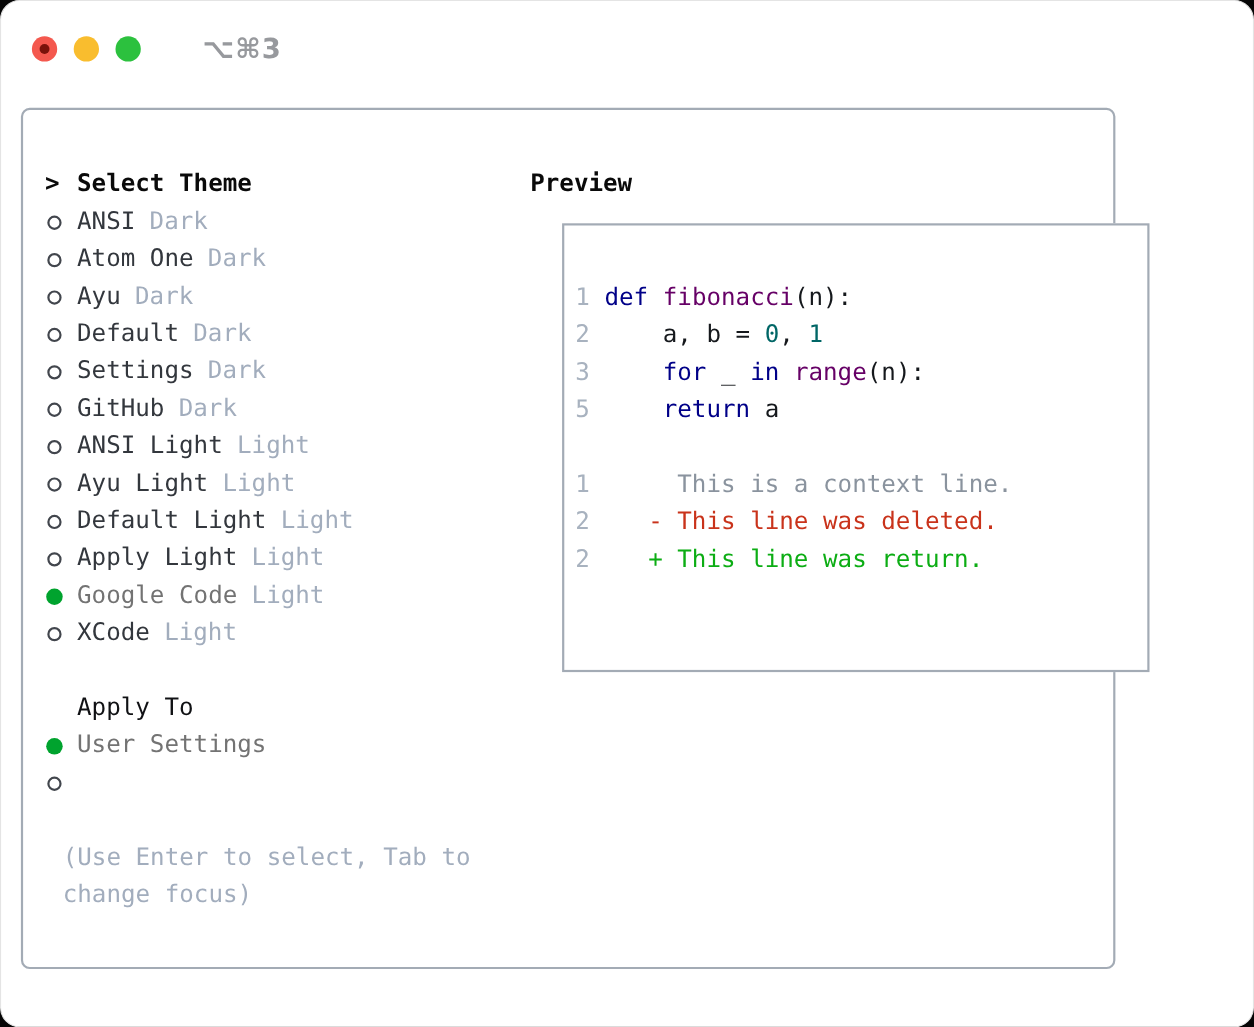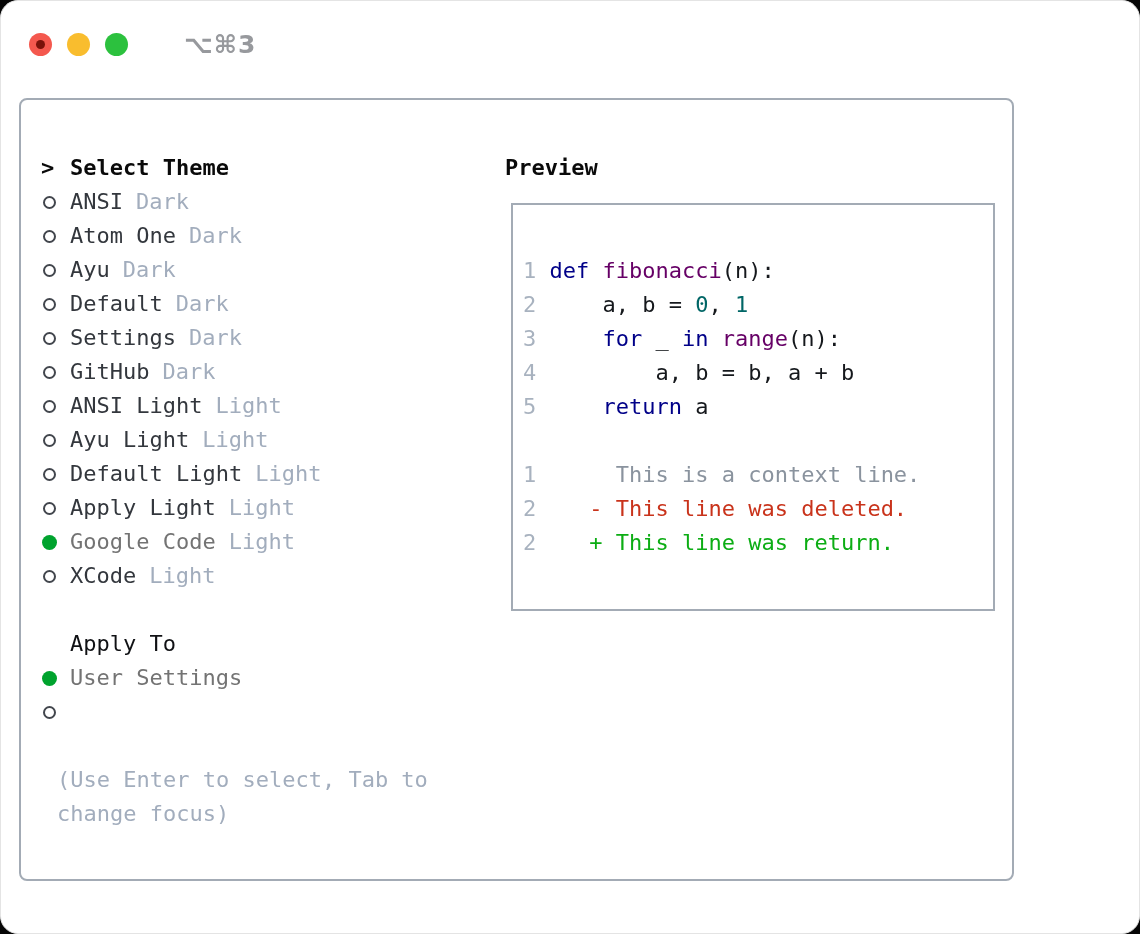--- a/index.html
+++ b/index.html
@@ -28,22 +28,22 @@
   .circle.sel { width:15px; height:15px; border:none; background:#00a32e; margin-left:1px; }
   .heading { font-weight:bold; color:#0a0a0a; }
   .heading2 { color:#101114; }
   .label { color:#33373d; }
   .label.sel { color:#737373; }
   .tag { color:#a2adbd; margin-left:13px; }
   .row.blank { height:34px; }
   .row.help { color:#a2adbd;margin-left:16px; }
 
   
-  .preview-title { position:absolute; left:484px; top:51px; height:34px; line-height:34px; font-size:22px; font-weight:bold; color:#0a0a0a; }
-  .preview-box { position:absolute; left:490px; top:103px; width:484px; height:408px; border:2px solid #a3abb5; background:#fff; }
+  .preview-title { position:absolute; left:461px; top:51px; height:34px; line-height:34px; font-size:22px; font-weight:bold; color:#0a0a0a; }
+  .preview-box { position:absolute; left:490px; top:103px; width:534px; height:408px; border:2px solid #a3abb5; background:#fff; }
   .codewrap { padding:49px 0 0 10px; }
   .cline { height:34px; line-height:34px; font-size:22px; white-space:pre; }
   .ln  { color:#a8b2bf; }
   .pl  { color:#15181c; }
   .kw  { color:#000088; }
   .fn  { color:#660066; }
   .num { color:#006666; }
   .ctx { color:#8a939e;margin-top:12px; }
   .del { color:#c9331b; }
   .add { color:#0cad14; }
@@ -105,21 +105,20 @@
       </div>
 
       <div class="preview-title">Preview</div>
 
       <div class="preview-box">
         <div class="codewrap">
           <div id="code-lines">
               <div class="cline"><span class="ln">1 </span><span class="kw">def</span><span class="pl"> </span><span class="fn">fibonacci</span><span class="pl">(n):</span></div>
               <div class="cline"><span class="ln">2 </span><span class="pl">    a, b = </span><span class="num">0</span><span class="pl">, </span><span class="num">1</span></div>
               <div class="cline"><span class="ln">3 </span><span class="pl">    </span><span class="kw">for</span><span class="pl"> _ </span><span class="kw">in</span><span class="pl"> </span><span class="fn">range</span><span class="pl">(n):</span></div>
-              <div class="cline"><span class="ln">4 </span><span class="pl">        a, b = b, a + b</span></div>
               <div class="cline"><span class="ln">5 </span><span class="pl">    </span><span class="kw">return</span><span class="pl"> a</span></div>
             </div>
           <div class="cline"> </div>
           <div id="diff-lines">
               <div class="cline"><span class="ln">1 </span><span class="ctx">     This is a context line.</span></div>
               <div class="cline"><span class="ln">2 </span><span class="del">   - This line was deleted.</span></div>
               <div class="cline"><span class="ln">2 </span><span class="add">   + This line was return.</span></div>
             </div>
         </div>
       </div>

